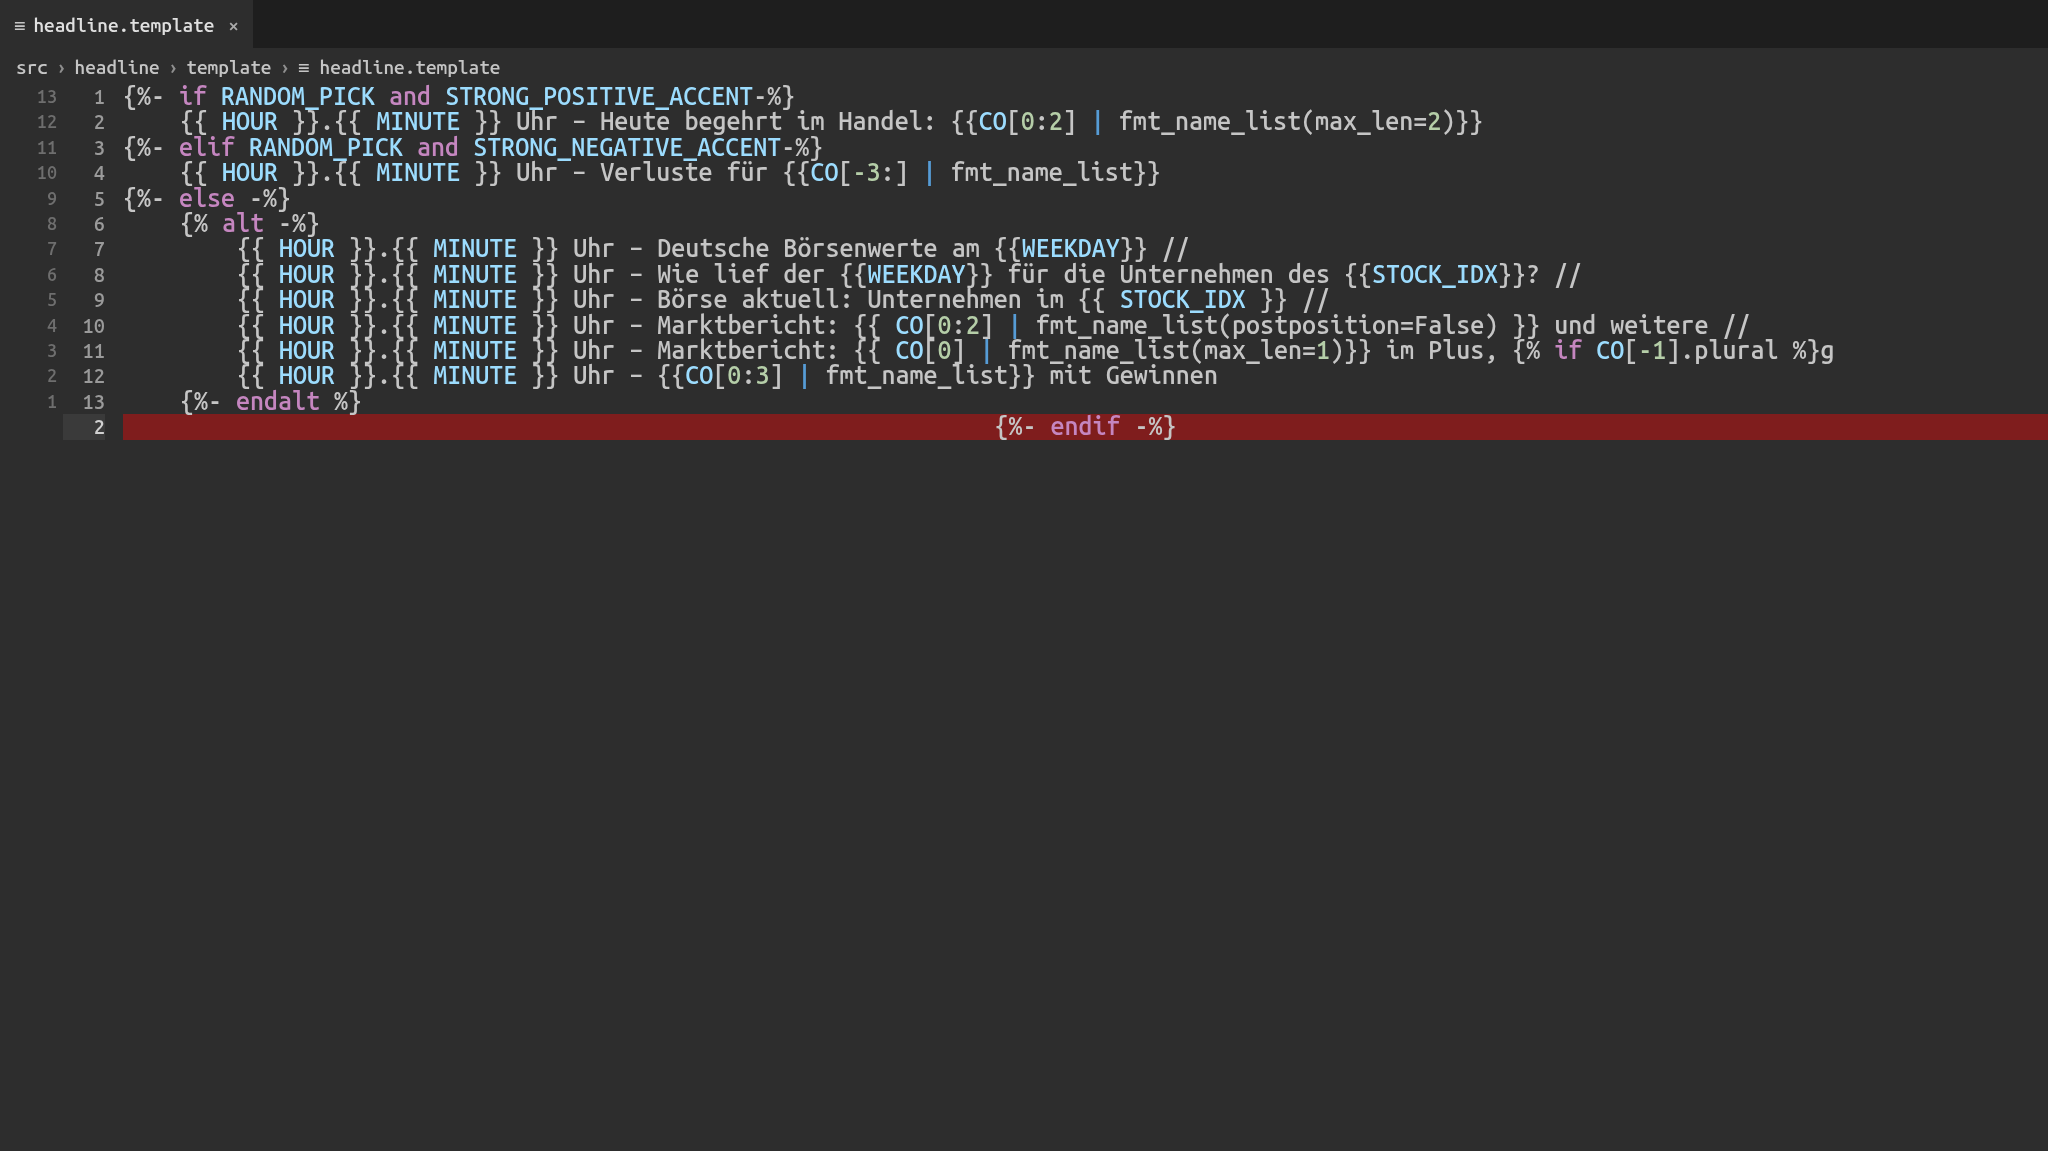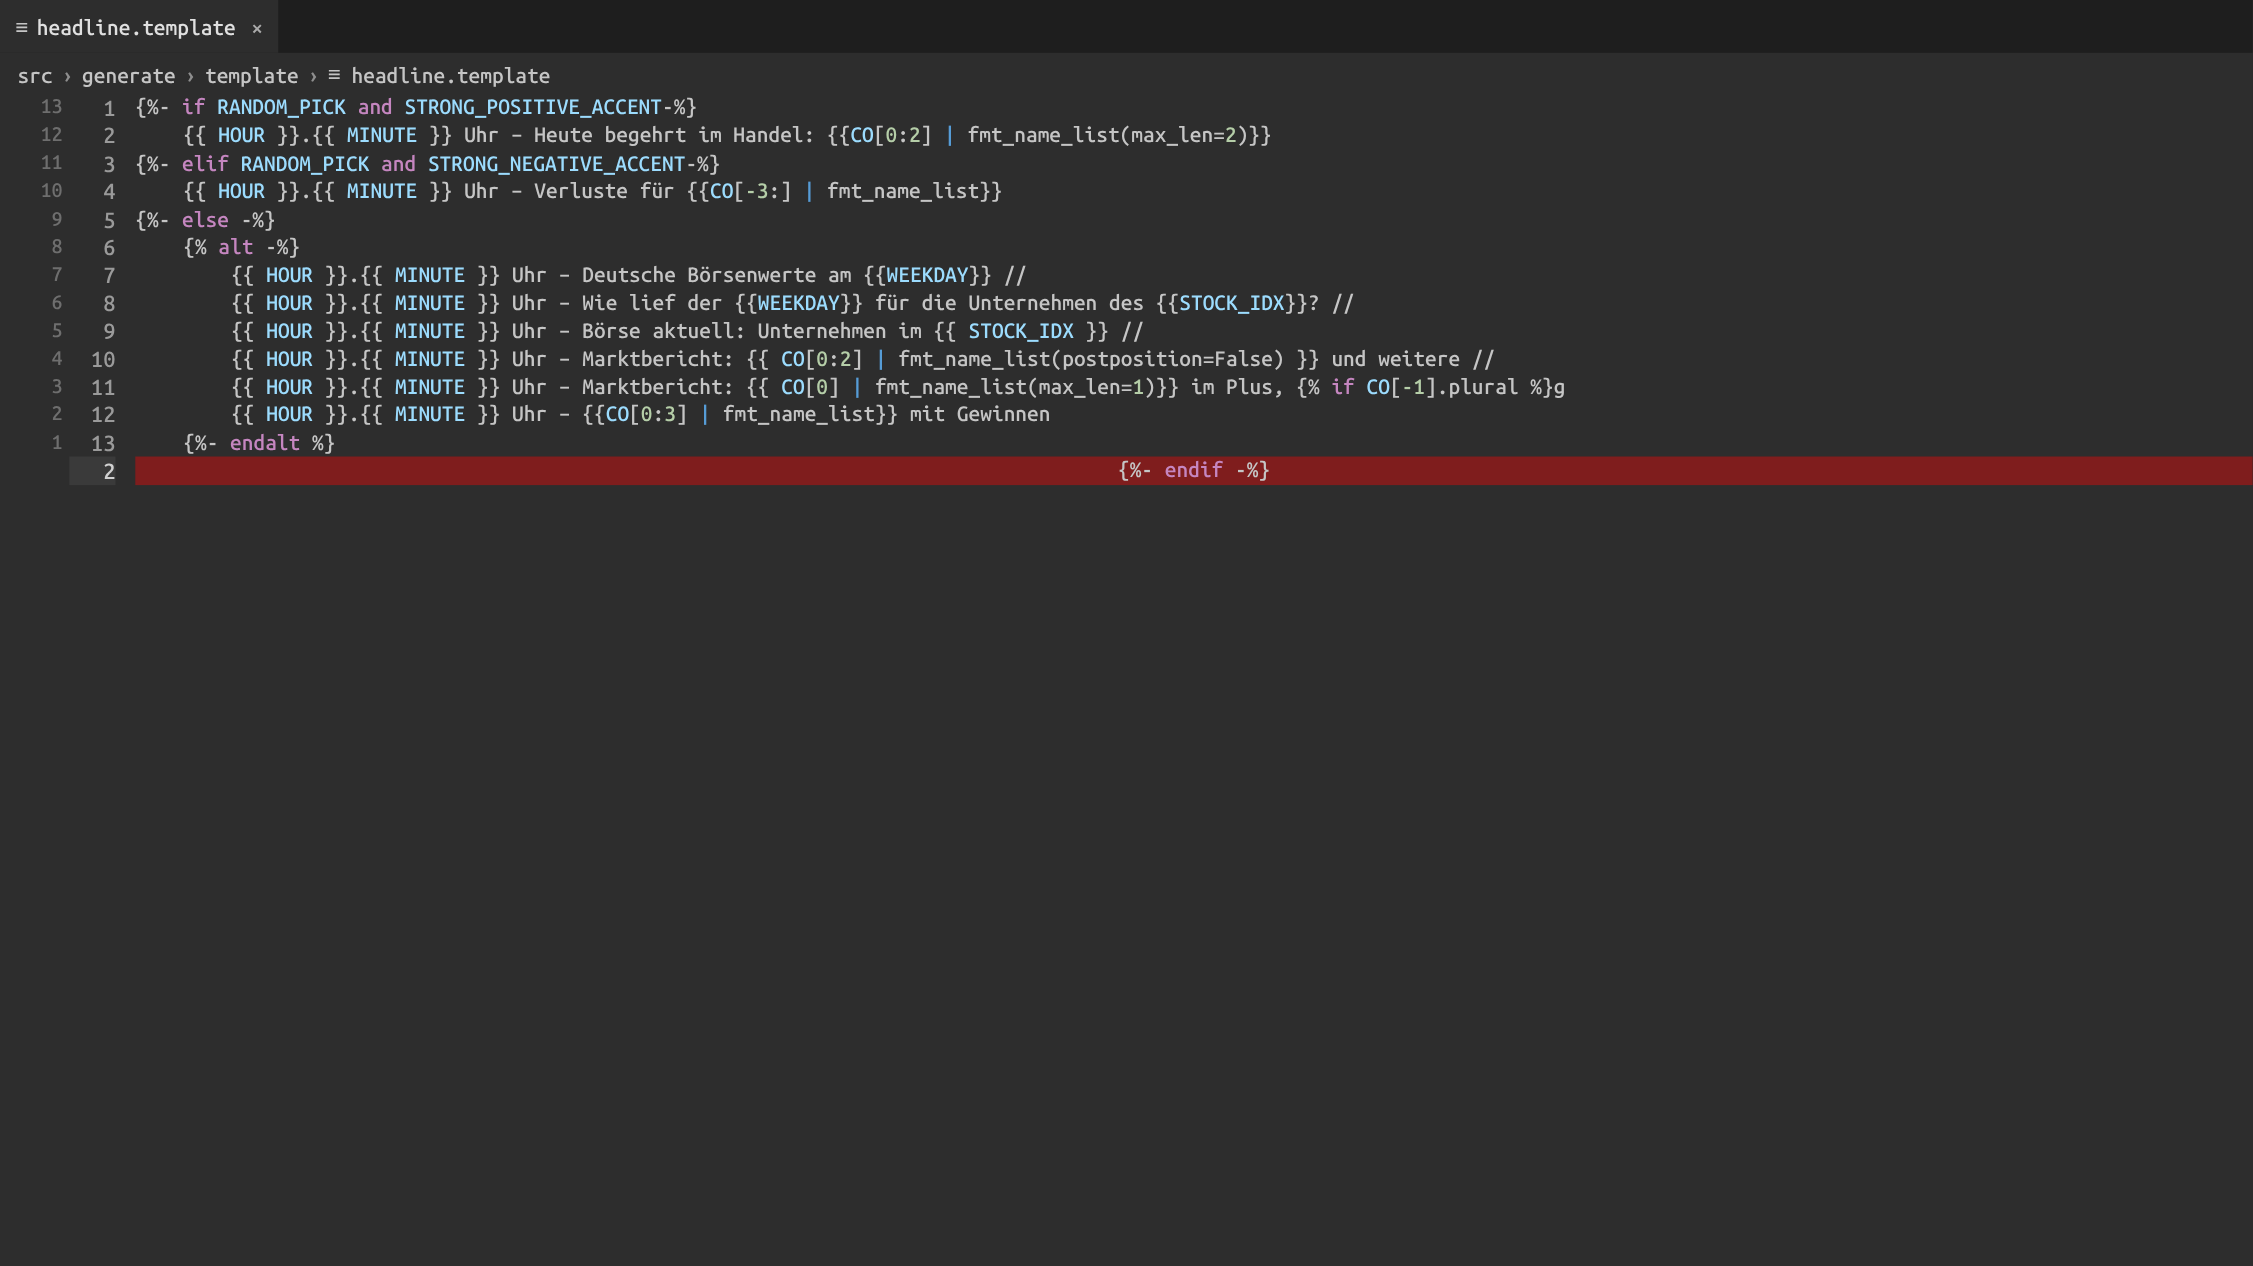--- a/index.html
+++ b/index.html
@@ -78,21 +78,21 @@
       text-align: right;
       color: #9a9a9a;
       padding: 0 18px 0 0;
       font-size: 20px;
       line-height: 25.4px;
       user-select: none;
       width: 42px;
     }
     .code-area {
       flex: 1;
-      font-size: 19px;
+      font-size: 25px;
       line-height: 25.4px;
       white-space: pre;
       position: relative;
     }
     .code-line {
       padding-left: 0;
     }
     .code-line.current {
       background: #7f1d1d;
       text-align: center;
@@ -123,21 +123,21 @@
   <div class="tab">
     <span class="tab-icon">≡</span>
     <span>headline.template</span>
     <span class="tab-close">×</span>
   </div>
 </div>
 
 <div class="breadcrumbs">
   <span>src</span>
   <span class="breadcrumb-sep">›</span>
-  <span>generate</span>
+  <span>headline</span>
   <span class="breadcrumb-sep">›</span>
   <span>template</span>
   <span class="breadcrumb-sep">›</span>
   <span class="breadcrumb-icon">≡</span>
   <span>headline.template</span>
 </div>
 
 <div class="editor">
   <div class="gutter-diff" id="diff-gutter">
       <div>13</div>

